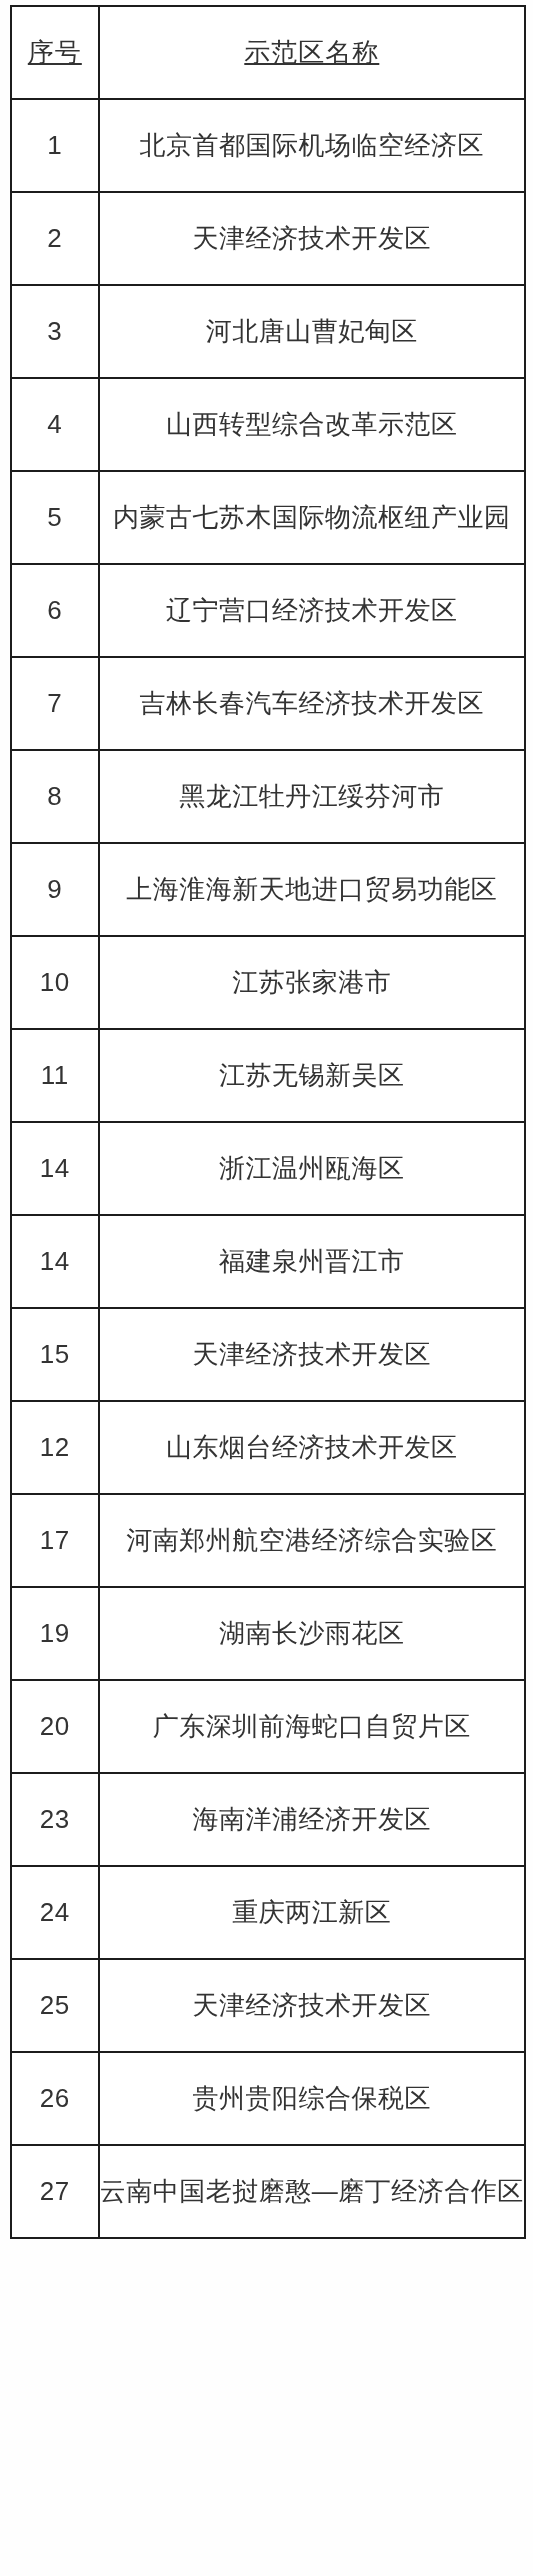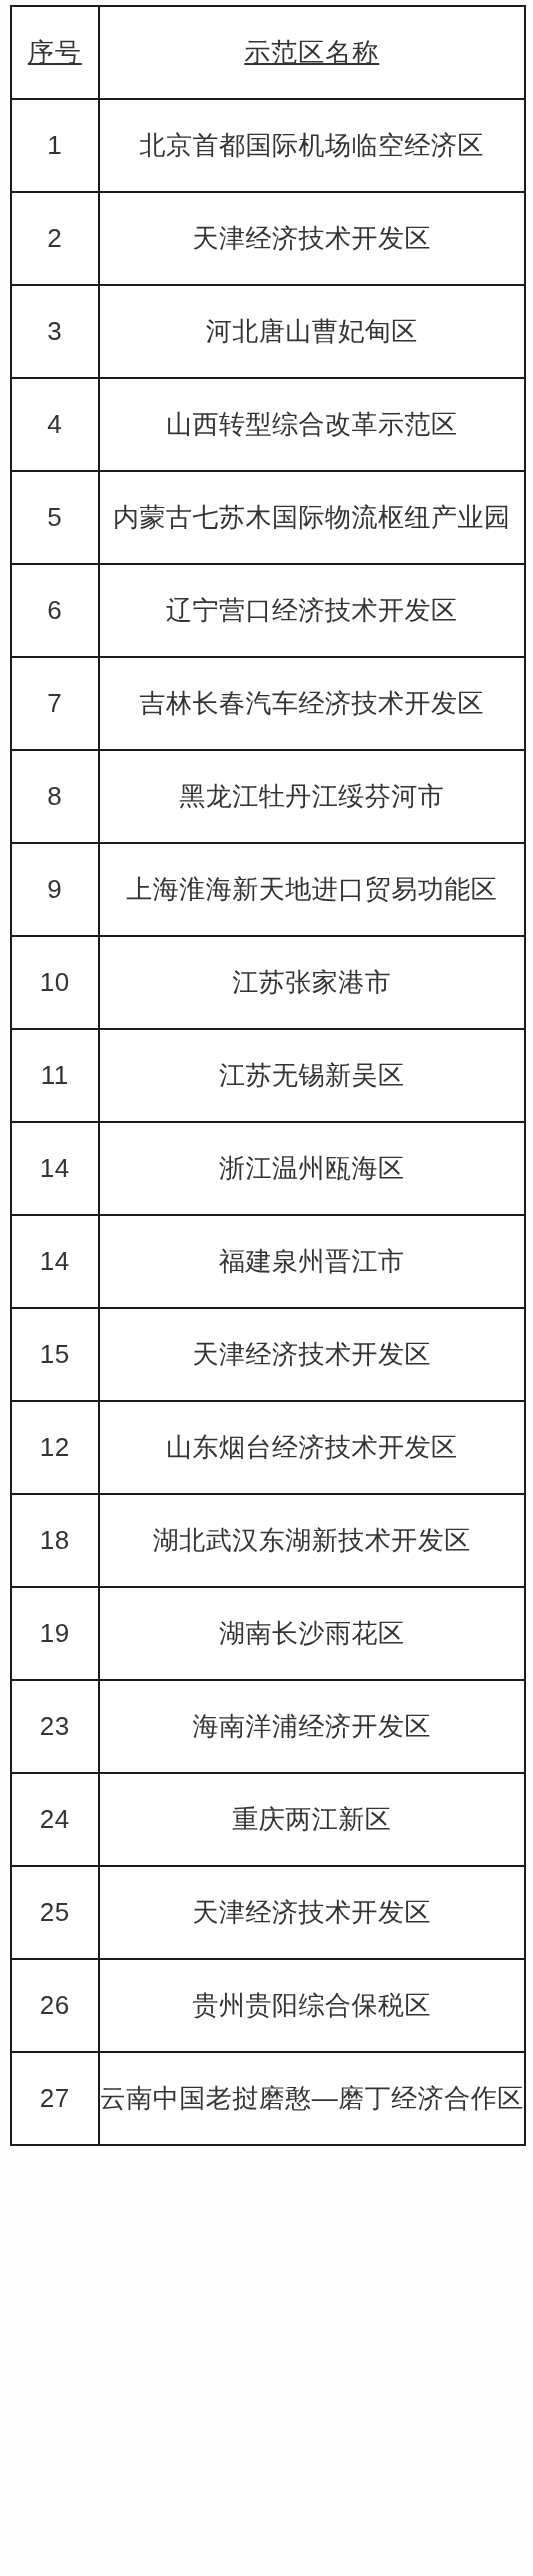--- a/index.html
+++ b/index.html
@@ -130,31 +130,35 @@
         <tr>
           <td>15</td>
           <td>天津经济技术开发区</td>
         </tr>
 
         <tr>
           <td>12</td>
           <td>山东烟台经济技术开发区</td>
         </tr>
 
+        <tr>
+          <td>17</td>
+          <td>河南郑州航空港经济综合实验区</td>
+        </tr>
 
-        <tr>
-          <td>18</td>
-          <td>湖北武汉东湖新技术开发区</td>
-        </tr>
 
         <tr>
           <td>19</td>
           <td>湖南长沙雨花区</td>
         </tr>
 
+        <tr>
+          <td>20</td>
+          <td>广东深圳前海蛇口自贸片区</td>
+        </tr>
 
 
 
         <tr>
           <td>23</td>
           <td>海南洋浦经济开发区</td>
         </tr>
 
         <tr>
           <td>24</td>

